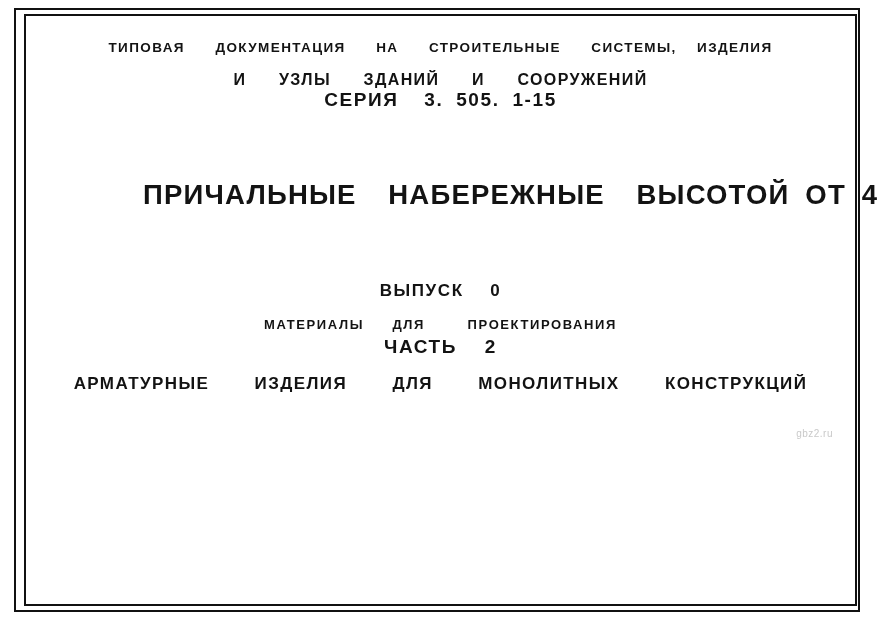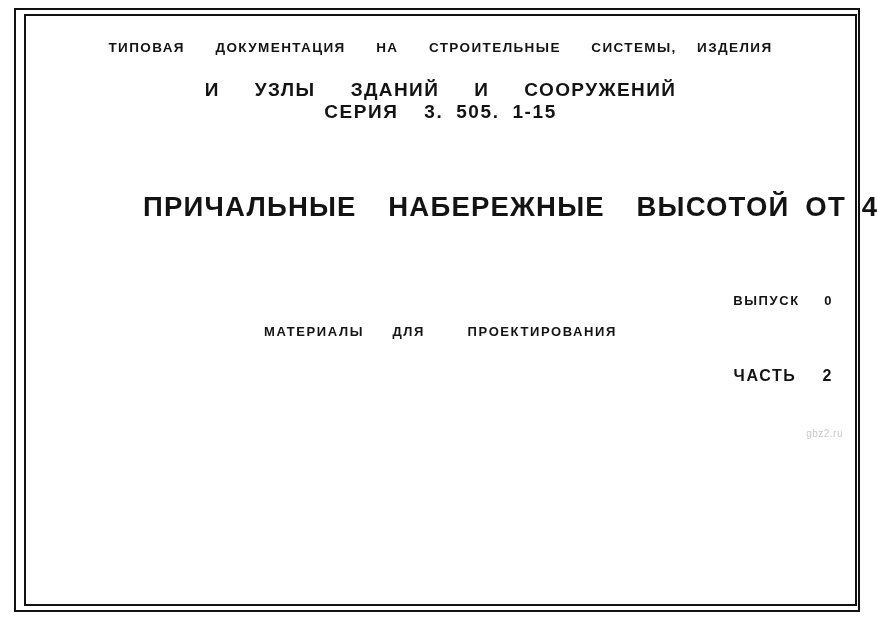--- a/index.html
+++ b/index.html
@@ -64,70 +64,68 @@
   }
 
   
   .header-line-1 {
     font-size: 13.5px;
     letter-spacing: 1.4px;
     word-spacing: 5px;
     margin-top: 10px;
   }
   .header-line-2 {
-    font-size: 19px;
+    font-size: 16px;
     letter-spacing: 1.4px;
     word-spacing: 5px;
-    margin-top: 24px;
+    margin-top: 16px;
   }
 
   .series-line {
     font-size: 19px;
     letter-spacing: 1.6px;
     word-spacing: 6px;
   }
 
   .main-title {
     font-size: 27.5px;
     letter-spacing: 1.2px;
     word-spacing: 7px;
     margin-top: 36px;
   }
 
   .issue-line {
-    font-size: 13px;
+    font-size: 17px;
     letter-spacing: 1.6px;
     word-spacing: 7px;
     margin-top: 38px;
-    text-align: right;
   }
   .materials-line {
     font-size: 13px;
     letter-spacing: 1.6px;
     word-spacing: 9px;
     margin-top: 16px;
   }
   .part-line {
-    font-size: 16px;
+    font-size: 19px;
     letter-spacing: 1.6px;
     word-spacing: 7px;
-    margin-top: 28px;
-    text-align: right;
+    margin-top: 4px;
   }
   .subject-line {
     font-size: 17px;
     letter-spacing: 1.4px;
     word-spacing: 9px;
     margin-top: 16px;
   }
 
   
   #watermark {
     position: absolute;
-    right: 34px;
+    right: 44px;
     top: 428px;
     font-size: 10px;
     color: #c9c9c9;
     letter-spacing: 0.5px;
     font-family: "Liberation Sans", sans-serif;
   }
 </style>
 </head>
 <body>
 
@@ -148,18 +146,19 @@
     <div class="line main-title">
       <span>ПРИЧАЛЬНЫЕ  НАБЕРЕЖНЫЕ  ВЫСОТОЙ ОТ 4 ДО 15</span>
     </div>
 
     <div class="line issue-line">ВЫПУСК  0</div>
 
     <div class="line materials-line">МАТЕРИАЛЫ  ДЛЯ   ПРОЕКТИРОВАНИЯ</div>
 
     <div class="line part-line">ЧАСТЬ  2</div>
 
+    <div class="line subject-line">АРМАТУРНЫЕ   ИЗДЕЛИЯ   ДЛЯ   МОНОЛИТНЫХ   КОНСТРУКЦИЙ</div>
 
   </div>
 
   <div id="watermark">gbz2.ru</div>
 
 </div>
 
 </body></html>

